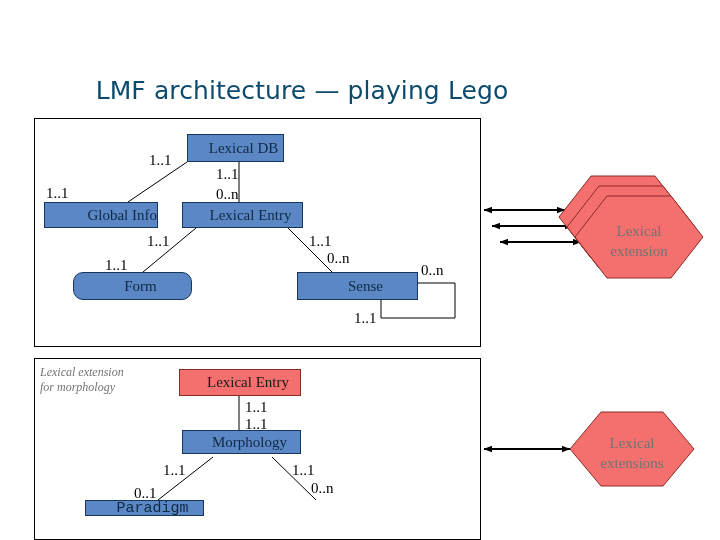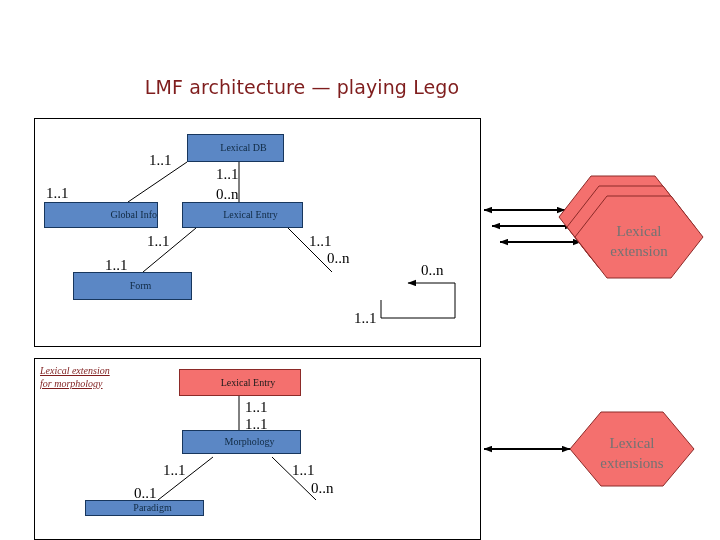--- a/index.html
+++ b/index.html
@@ -16,44 +16,44 @@
     overflow: hidden;
     font-family: "Liberation Serif", "DejaVu Serif", serif;
   }
   #slide-title {
     position: absolute;
     left: 0;
     top: 76px;
     width: 604px;
     text-align: center;
     font-family: "DejaVu Sans", "Liberation Sans", sans-serif;
-    font-size: 19px;
+    font-size: 25px;
     font-weight: 400;
-    color: #7f1d1d;
+    color: #0c4a6e;
     letter-spacing: 0.1px;
     white-space: nowrap;
   }
   .panel {
     position: absolute;
     border: 1px solid #000000;
     background: transparent;
     box-sizing: border-box;
   }
   #panel-core   { left: 34px; top: 118px; width: 447px; height: 229px; }
   #panel-morph  { left: 34px; top: 358px; width: 447px; height: 182px; }
 
   .node {
     position: absolute;
     box-sizing: border-box;
     border: 1px solid #17365d;
     display: flex;
     align-items: center;
     justify-content: center;
     font-family: "Liberation Serif", "DejaVu Serif", serif;
-    font-size: 10px;
+    font-size: 15px;
     color: #102a43;
     line-height: 1;
     white-space: nowrap;
     padding-left: 16px;
   }
   .node.blue { background: #5b87c5; }
   .node.red  { background: #f4706e; color: #1a1a1a; border-color: #8c2a28; }
 
   .mult {
     position: absolute;
@@ -61,25 +61,24 @@
     font-size: 15px;
     color: #000000;
     white-space: nowrap;
     line-height: 1;
   }
 
   .panel-note {
     position: absolute;
     font-family: "Liberation Serif", "DejaVu Serif", serif;
     font-style: italic;
-    font-size: 10px;
-    color: #7f1d1d;
+    font-size: 12px;
+    color: #737373;
     line-height: 1.25;
     white-space: nowrap;
-    text-decoration: underline;
   }
 
   .hexlabel {
     position: absolute;
     text-align: center;
     font-family: "Liberation Serif", "DejaVu Serif", serif;
     font-size: 15px;
     color: #737373;
     line-height: 1.35;
     white-space: nowrap;
@@ -156,22 +155,25 @@
 
   <div class="node blue" style="left:187px; top:134px; width:97px; height:28px;">
     <span>Lexical DB</span>
   </div>
   <div class="node blue" style="left:44px; top:202px; width:114px; height:26px;justify-content:flex-end;">
     <span>Global Info</span>
   </div>
   <div class="node blue" style="left:182px; top:202px; width:121px; height:26px;">
     <span>Lexical Entry</span>
   </div>
-  <div class="node blue" style="left:73px; top:272px; width:119px; height:28px;">
+  <div class="node blue" style="left:73px; top:272px; width:119px; height:28px;border-radius:10px;">
     <span>Form</span>
+  </div>
+  <div class="node blue" style="left:297px; top:272px; width:121px; height:28px;">
+    <span>Sense</span>
   </div>
 
   <div class="mult" style="left:149px; top:153px;">1..1</div>
   <div class="mult" style="left:46px; top:186px;">1..1</div>
   <div class="mult" style="left:216px; top:167px;">1..1</div>
   <div class="mult" style="left:216px; top:187px;">0..n</div>
   <div class="mult" style="left:147px; top:234px;">1..1</div>
   <div class="mult" style="left:105px; top:258px;">1..1</div>
   <div class="mult" style="left:309px; top:234px;">1..1</div>
   <div class="mult" style="left:327px; top:251px;">0..n</div>
@@ -184,21 +186,21 @@
     <div>Lexical extension</div>
     <div>for morphology</div>
   </div>
 
   <div class="node red" style="left:179px; top:369px; width:122px; height:27px;">
     <span>Lexical Entry</span>
   </div>
   <div class="node blue" style="left:182px; top:430px; width:119px; height:24px;">
     <span>Morphology</span>
   </div>
-  <div class="node blue" style="left:85px; top:500px; width:119px; height:16px;">
+  <div class="node blue" style="left:85px; top:500px; width:119px; height:16px;font-family:Liberation Mono, monospace;">
     <span>Paradigm</span>
   </div>
 
   <div class="mult" style="left:245px; top:400px;">1..1</div>
   <div class="mult" style="left:245px; top:417px;">1..1</div>
   <div class="mult" style="left:163px; top:463px;">1..1</div>
   <div class="mult" style="left:134px; top:486px;">0..1</div>
   <div class="mult" style="left:292px; top:463px;">1..1</div>
   <div class="mult" style="left:311px; top:481px;">0..n</div>
 

